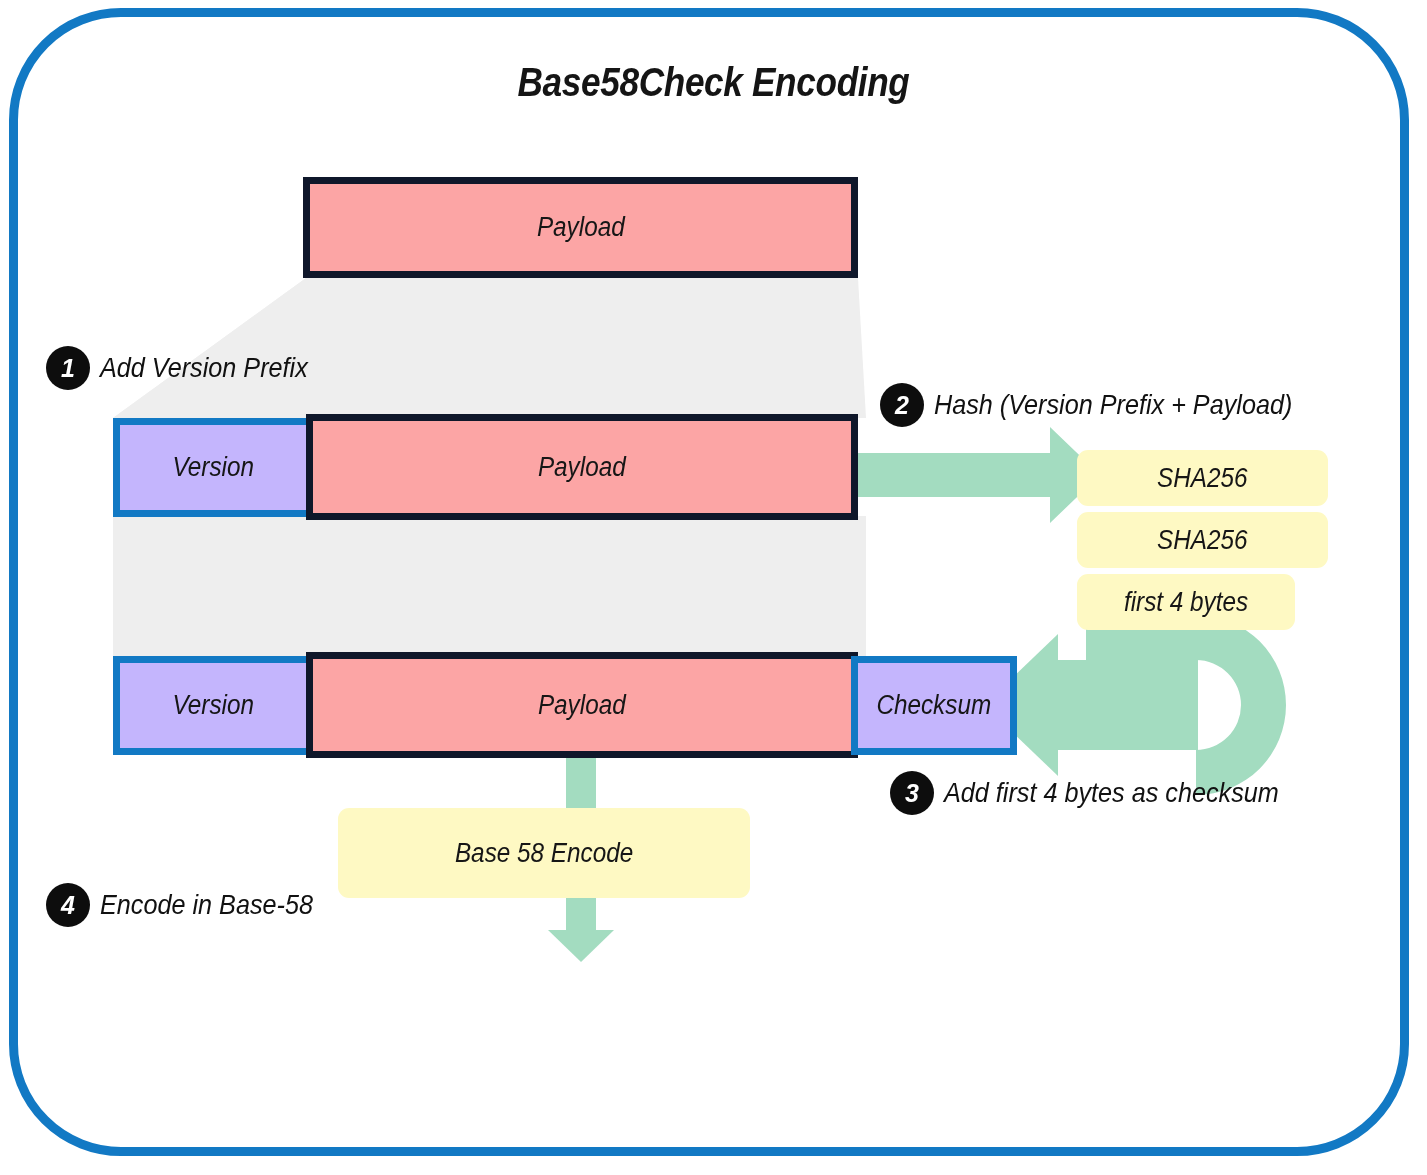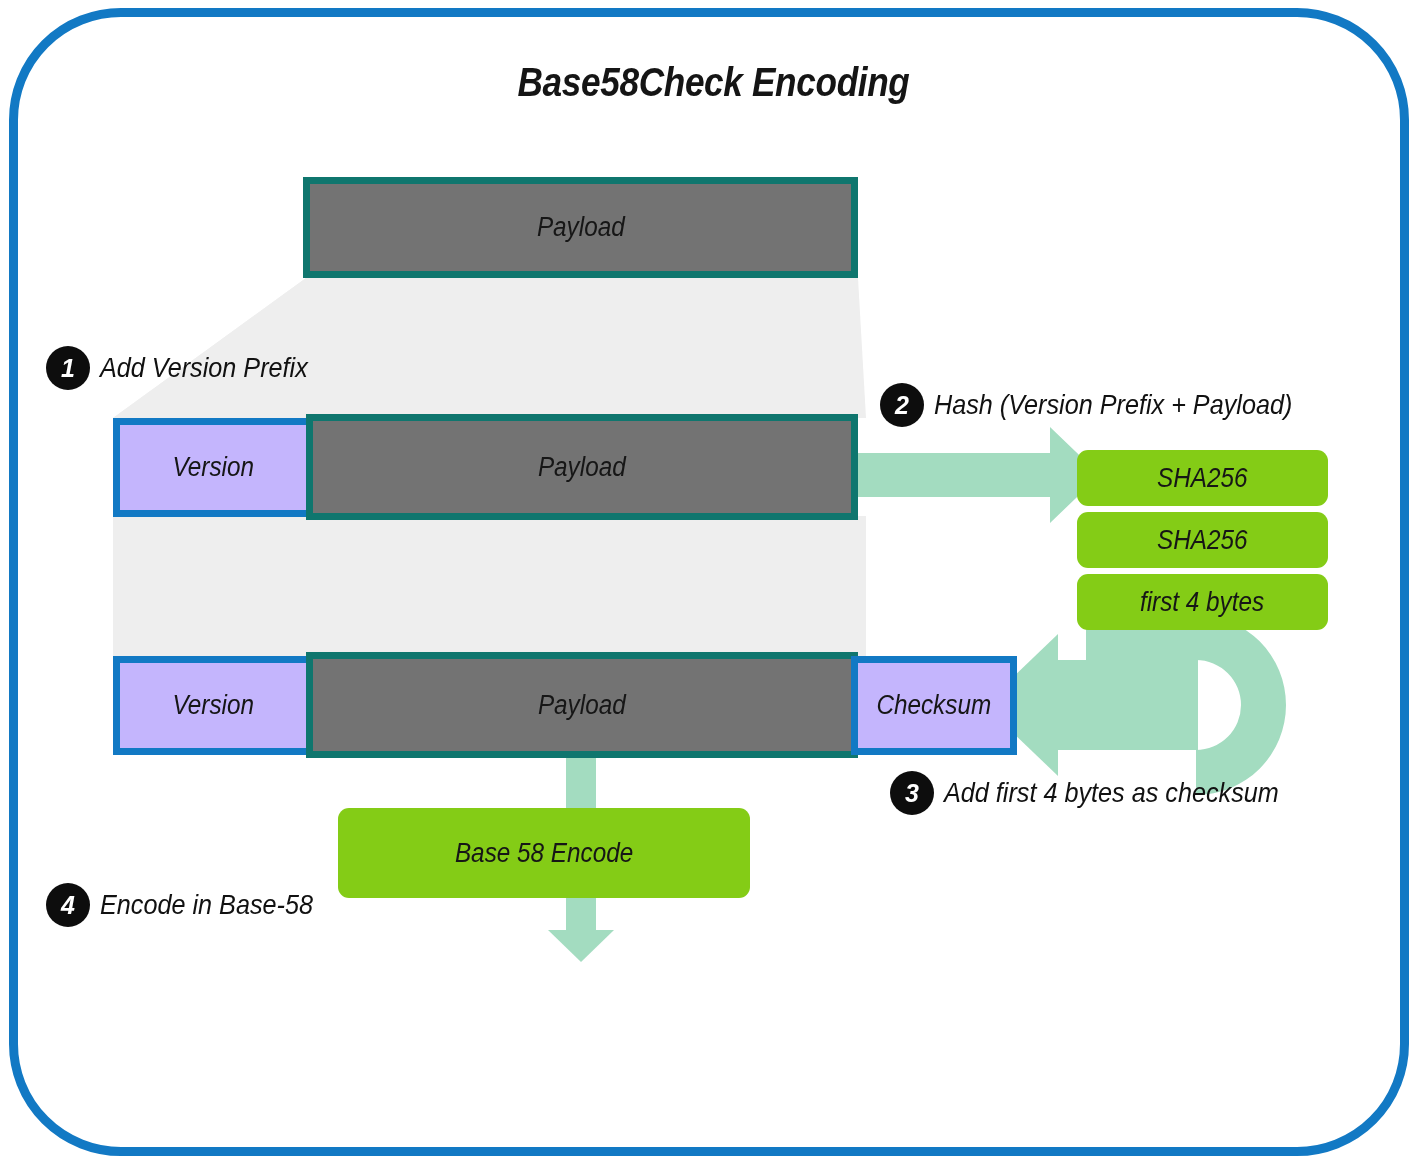--- a/index.html
+++ b/index.html
@@ -58,25 +58,25 @@
   }
   .box span {
     display: block;
     transform: scaleX(0.9);
   }
   .box-blue-outline {
     border: 7px solid #1279c4;
     background: #c4b5fd;
   }
   .box-blue-fill {
-    border: 7px solid #0f766e;
-    background: #737373;
+    border: 7px solid #0f172a;
+    background: #fca5a5;
   }
   .box-green {
-    background: #84cc16;
+    background: #fef9c3;
     border-radius: 11px;
     border: none;
   }
   
   .step {
     position: absolute;
     display: flex;
     align-items: center;
   }
   .step-circle {
@@ -206,21 +206,21 @@
   <div class="box box-blue-outline" style="left:851px; top:656px; width:166px; height:99px;">
     <span>Checksum</span>
   </div>
 
   <div class="box box-green" style="left:1077px; top:450px; width:251px; height:56px;">
     <span>SHA256</span>
   </div>
   <div class="box box-green" style="left:1077px; top:512px; width:251px; height:56px;">
     <span>SHA256</span>
   </div>
-  <div class="box box-green" style="left:1077px; top:574px; width:251px; height:56px;">
+  <div class="box box-green" style="left:1077px; top:574px; width:218px; height:56px;">
     <span>first 4 bytes</span>
   </div>
 
   <div class="box box-green" style="left:338px; top:808px; width:412px; height:90px;">
     <span>Base 58 Encode</span>
   </div>
 
 
   <div class="step" style="left:46px; top:346px;">
     <div class="step-circle">1</div>

